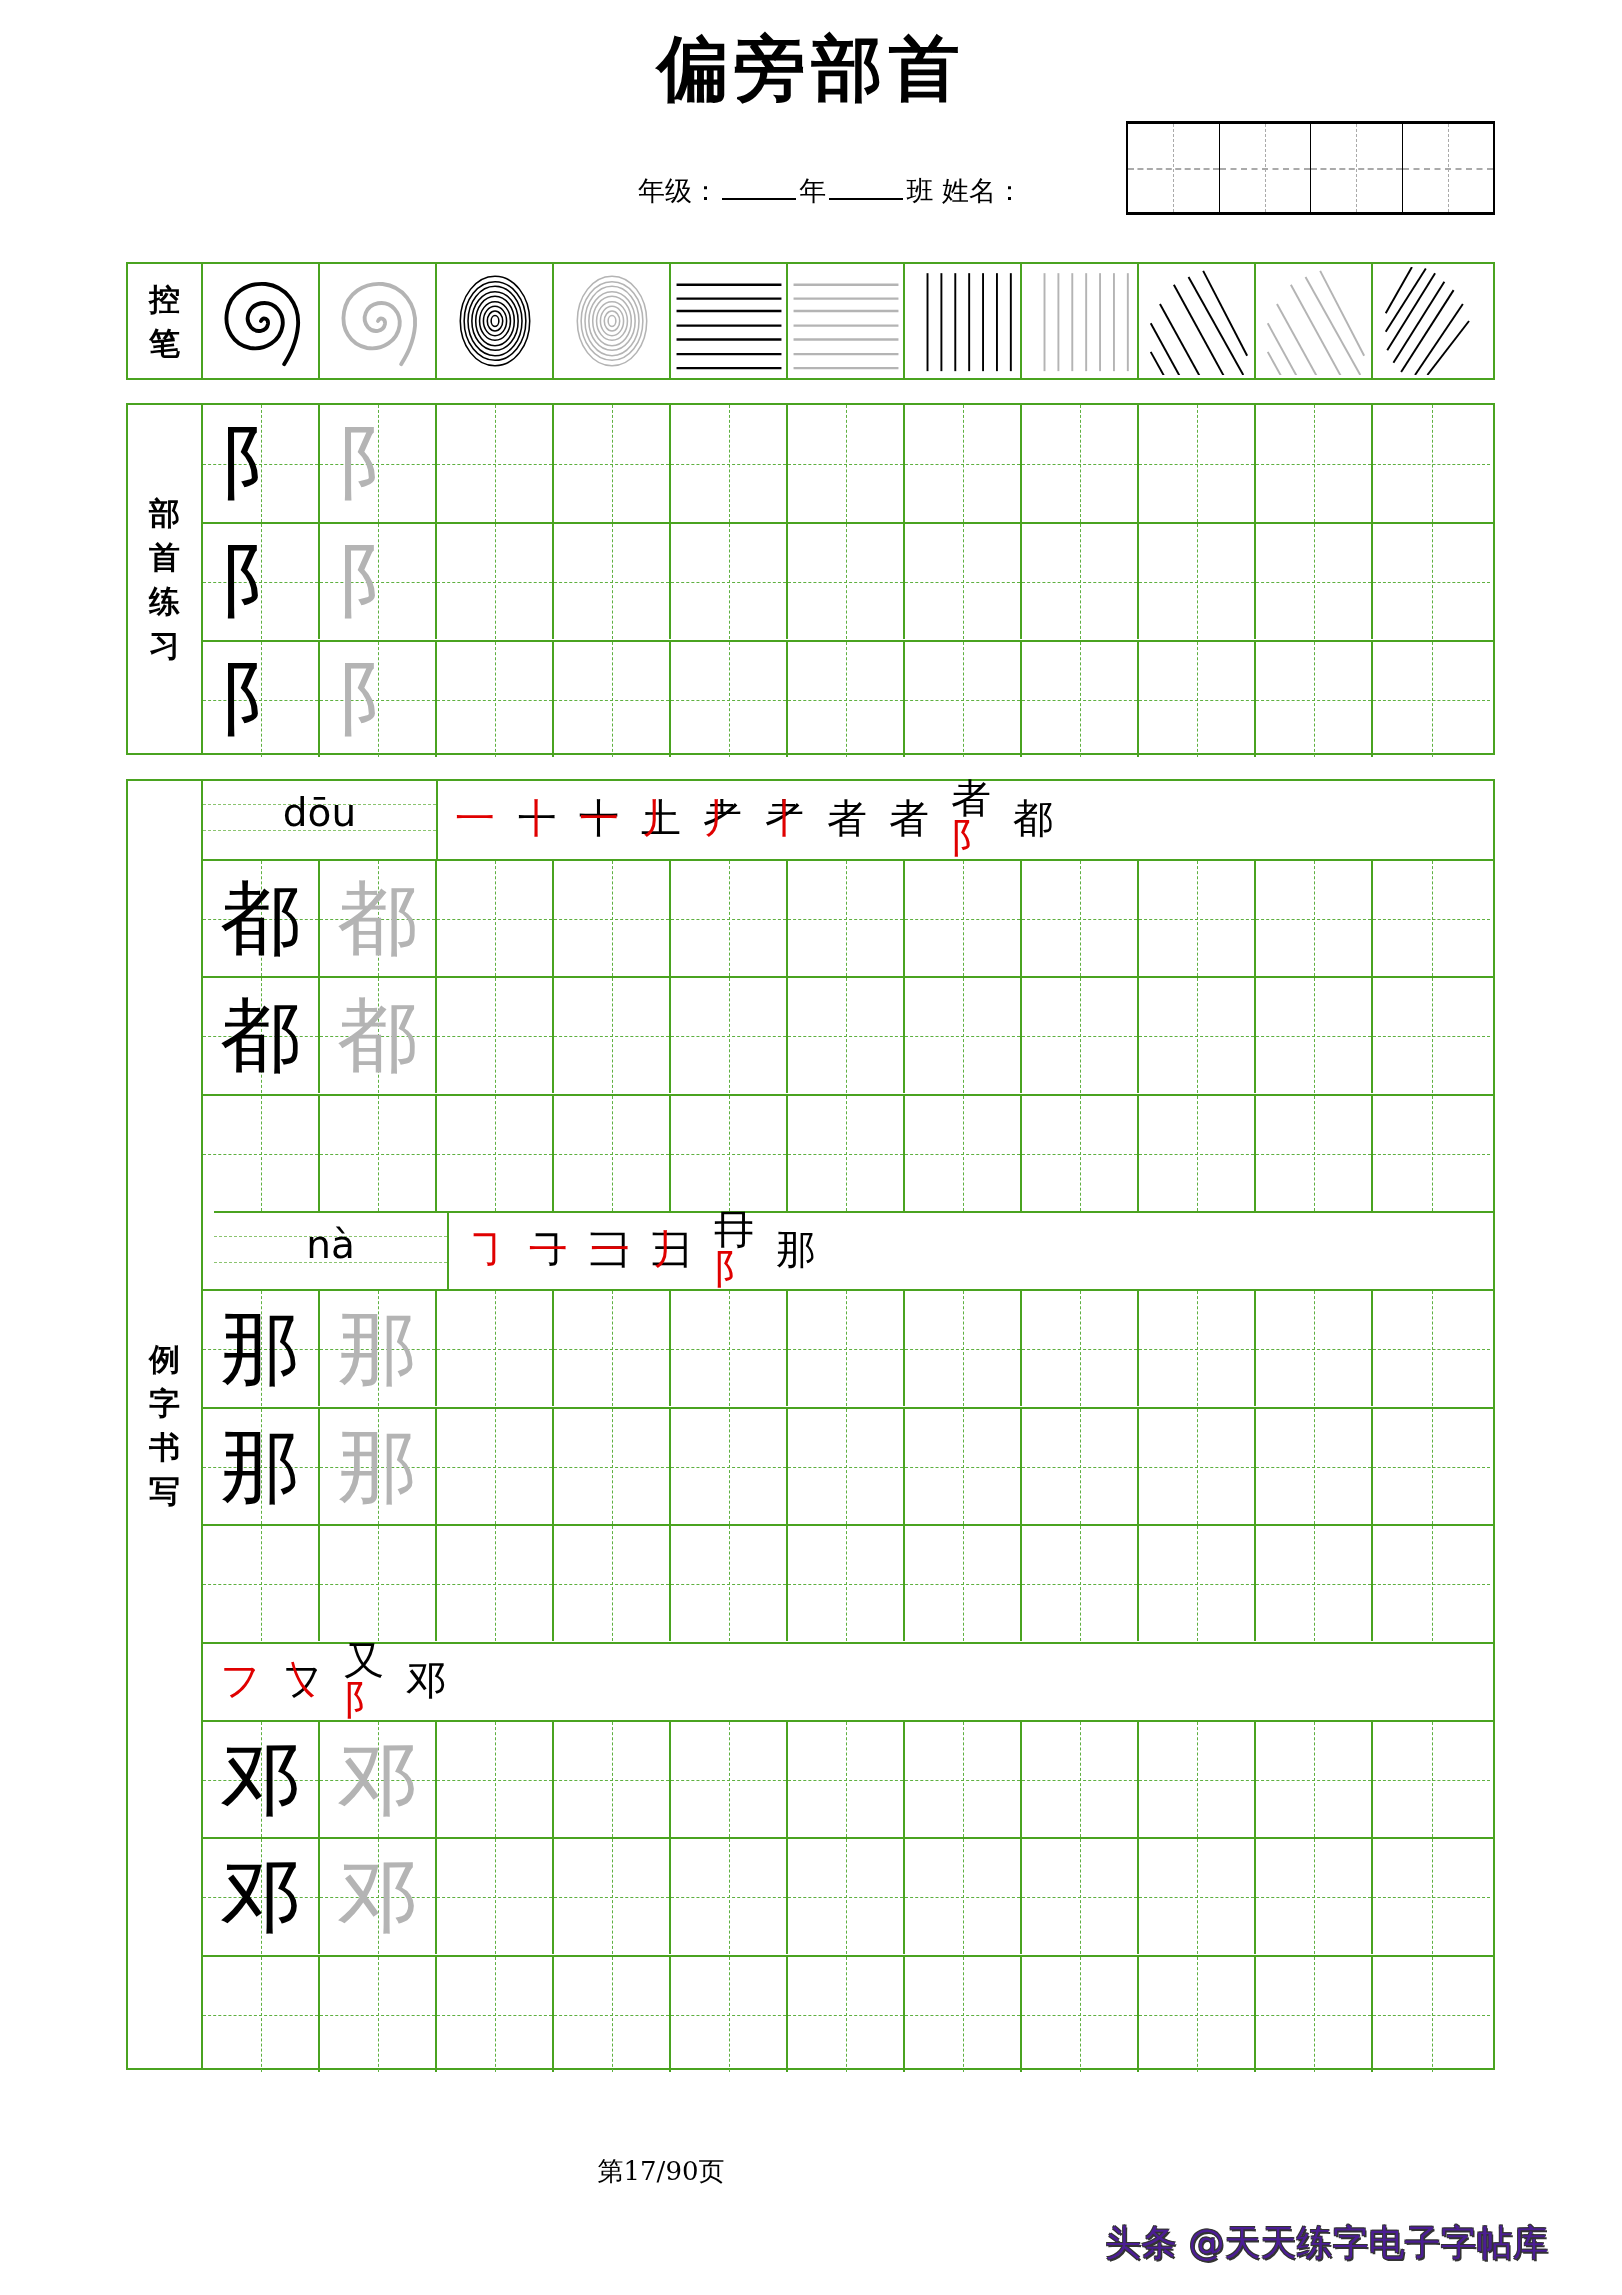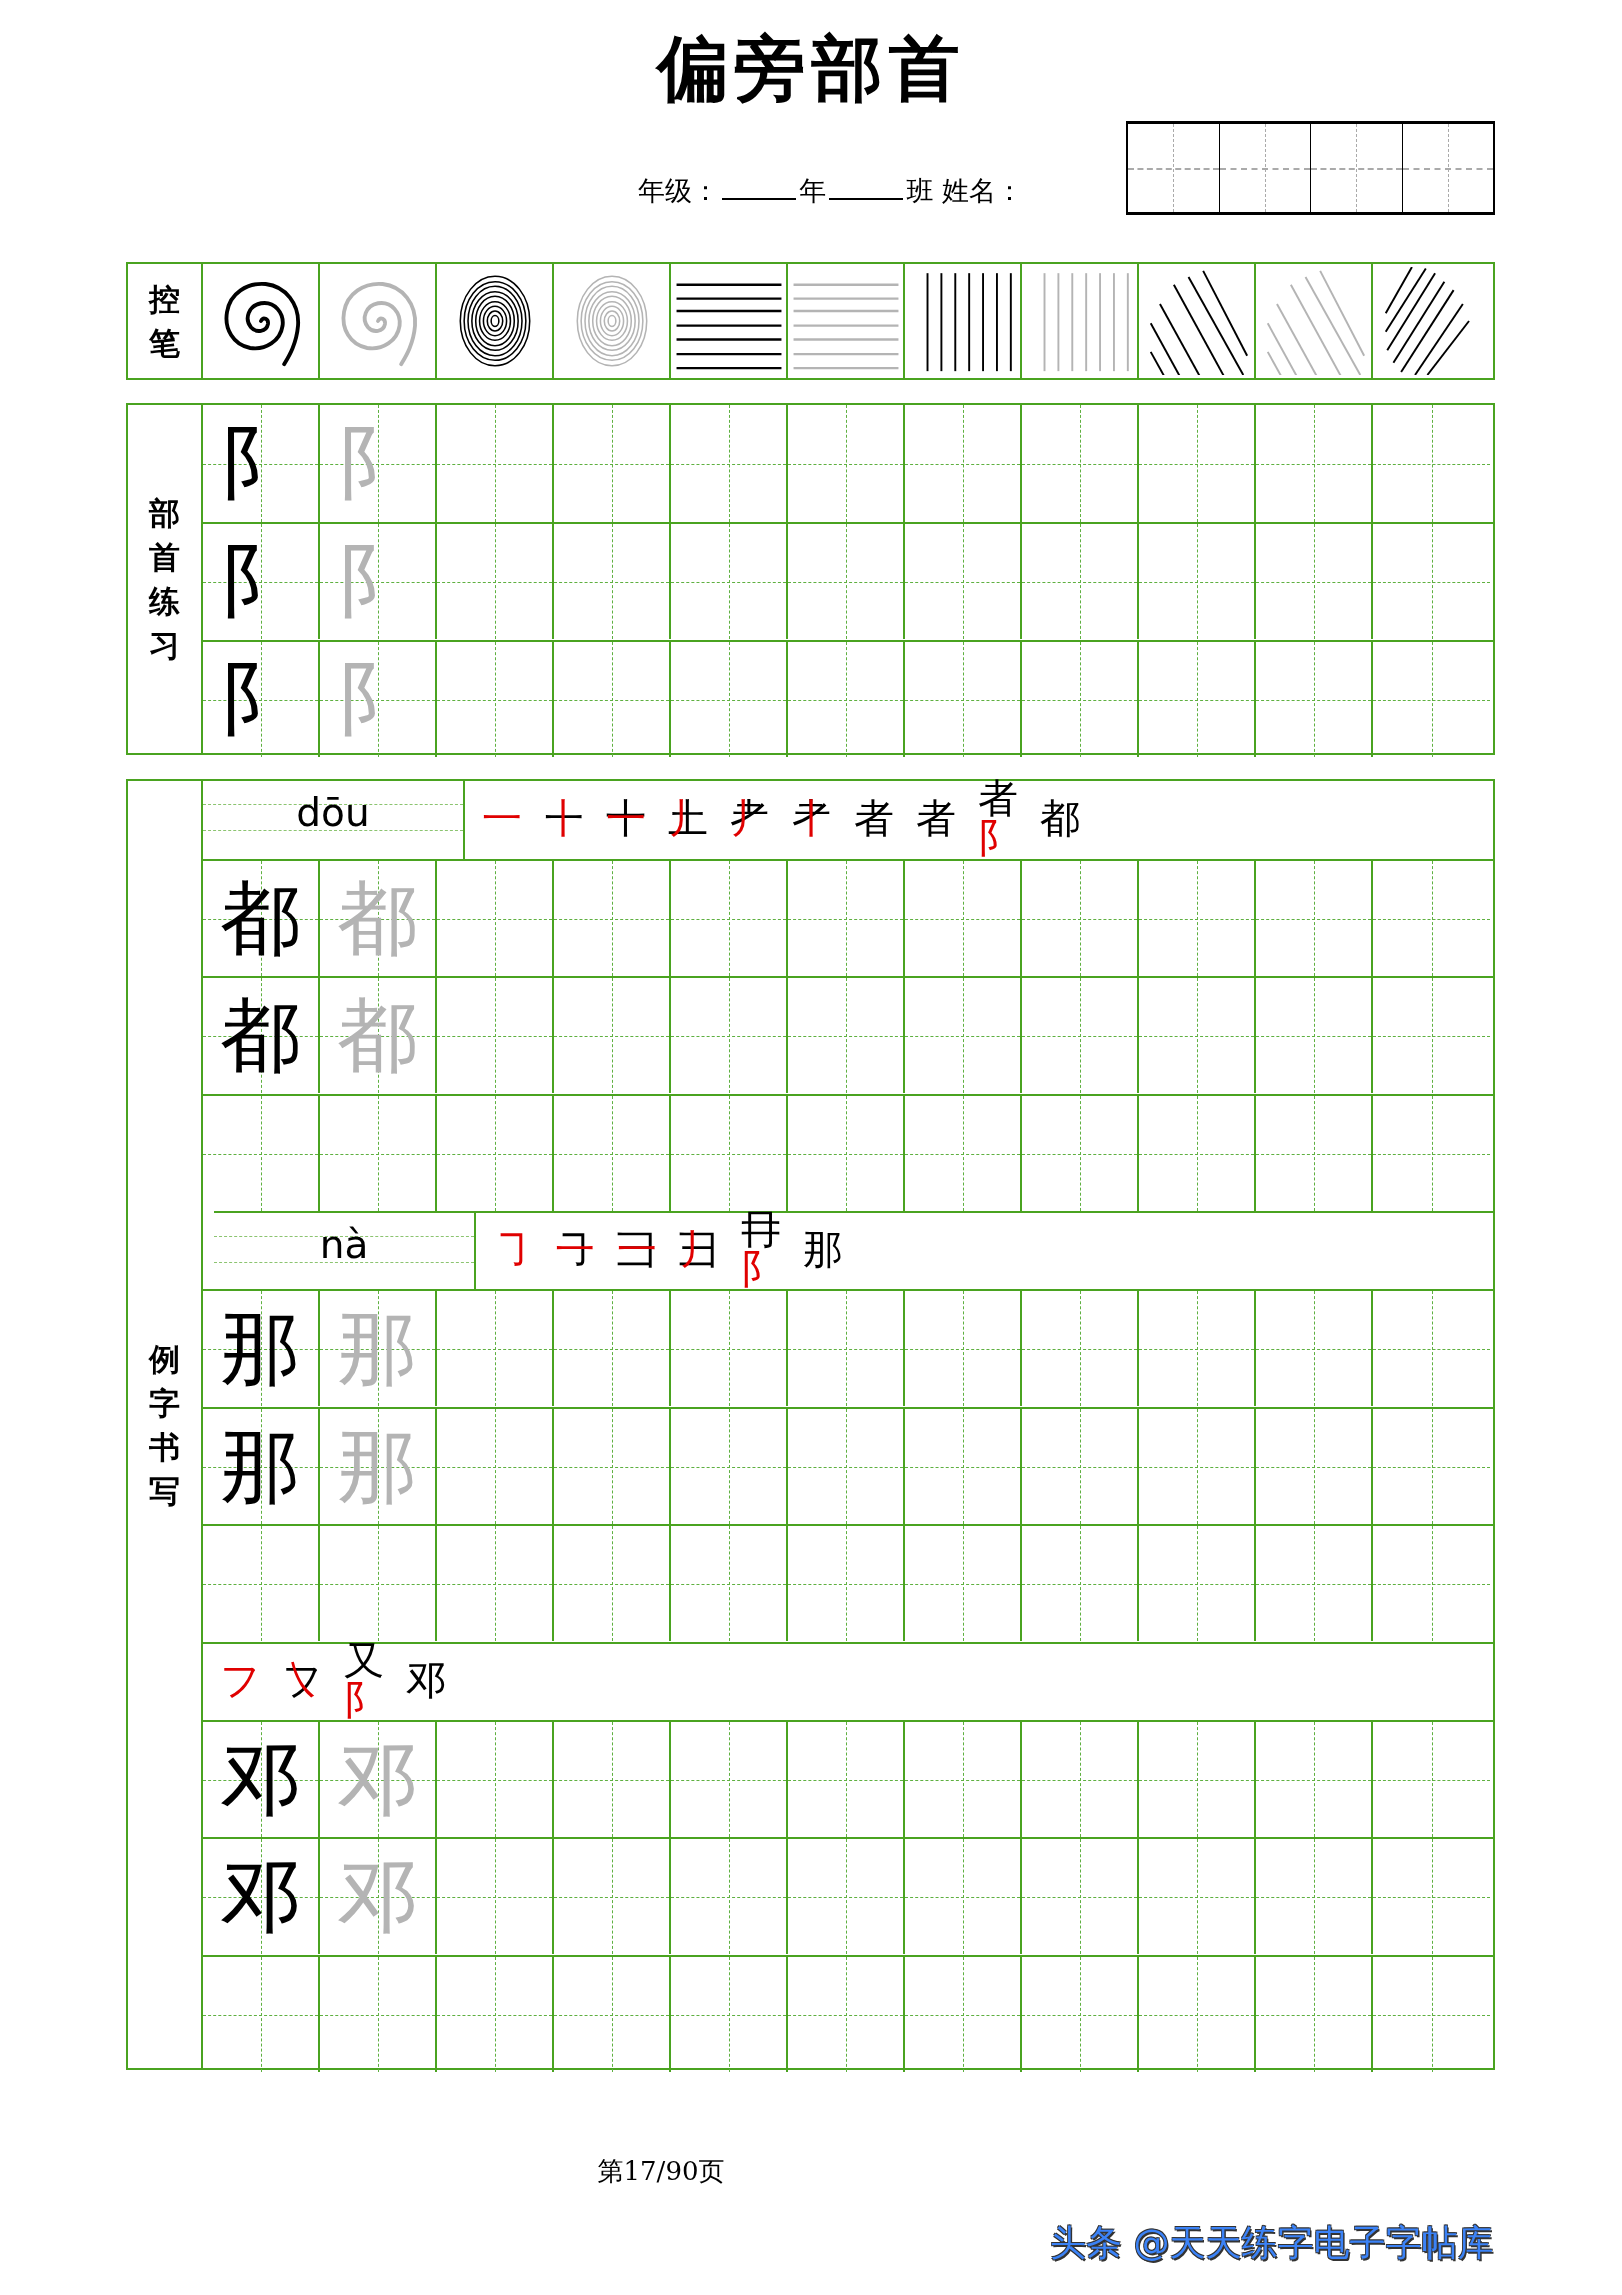--- a/index.html
+++ b/index.html
@@ -39,30 +39,30 @@
   .tc .ch { position:absolute; left:0; right:0; top:0; bottom:0; display:flex; align-items:center; justify-content:center;
             font-size:80px; z-index:2; font-family:"DejaVu Serif",serif; line-height:1; }
   .tc .ch.model { color:#000; }
   .tc .ch.trace { color:#b4b4b4; }
 
   #radical { top:403px; height:352px; }
   #examples { top:779px; height:1291px; }
 
   .pyrow { position:absolute; left:0; right:0; height:78px; border-top:2.3px solid #4aa320; box-sizing:border-box; display:flex; }
   .pyrow.first { border-top:none; }
-  .pycell { position:relative; width:262px; height:100%; border-right:2.3px solid #4aa320; box-sizing:border-box; flex:none; }
+  .pycell { position:relative; width:235px; height:100%; border-right:2.3px solid #4aa320; box-sizing:border-box; flex:none; }
   .pycell .l1 { position:absolute; left:0; right:0; top:23px; border-top:1.5px dashed #8cc470; }
   .pycell .l2 { position:absolute; left:0; right:0; top:49px; border-top:1.5px dashed #8cc470; }
   .pycell .py { position:absolute; left:0; right:0; top:9.3px; text-align:center; font-size:39px; font-family:"DejaVu Sans",sans-serif; line-height:46px; z-index:2; }
   .strokes { flex:1; display:flex; align-items:center; padding-left:17px; gap:0; }
   .stroke { width:62px; font-size:40px; font-family:"DejaVu Serif",serif; color:#000; line-height:1; margin-top:-4.6px; }
   .stroke .r { color:#e00000; }
 
   #pagenum { left:0; width:1322px; top:2154px; text-align:center; font-size:26px; font-family:"DejaVu Serif",serif; }
-  #watermark { left:1050px; top:2219px; font-size:36px; color:#3b82f6; font-family:"DejaVu Sans",sans-serif;
+  #watermark { left:1105px; top:2219px; font-size:36px; color:#4c1d95; font-family:"DejaVu Sans",sans-serif;
                text-shadow: 1.5px 1.5px 0 #333, -0.8px -0.8px 0 #333, 0.8px -0.8px 0 #333, -0.8px 0.8px 0 #333; white-space:nowrap; }
 </style>
 </head>
 <body>
 
 <div id="title" class="abs">偏旁部首</div>
 
 <div id="info" class="abs">
   <span>年级：</span><span class="blank"></span><span>年</span><span class="blank"></span><span>班</span>&nbsp;<span>姓名：</span>
 </div>

